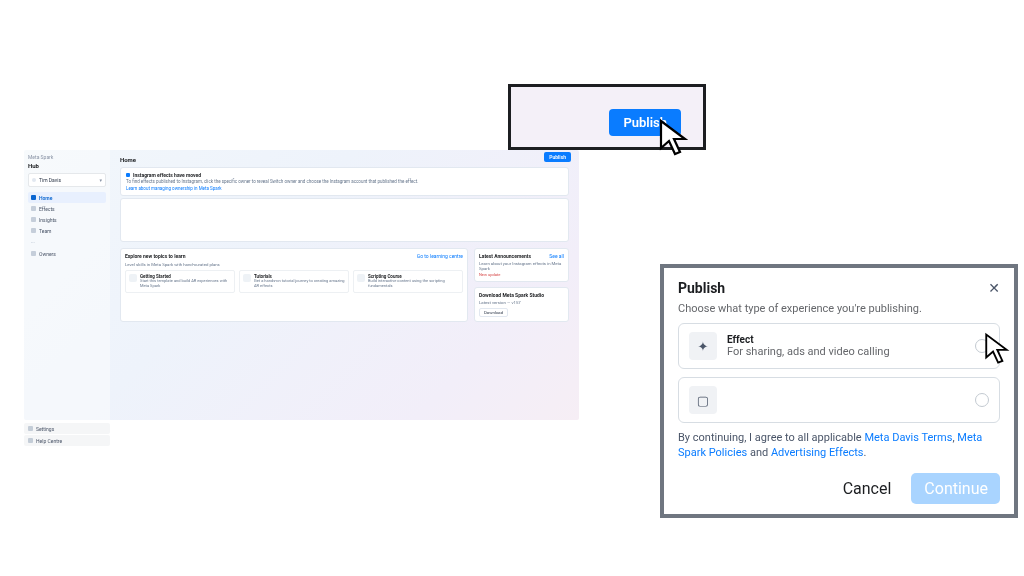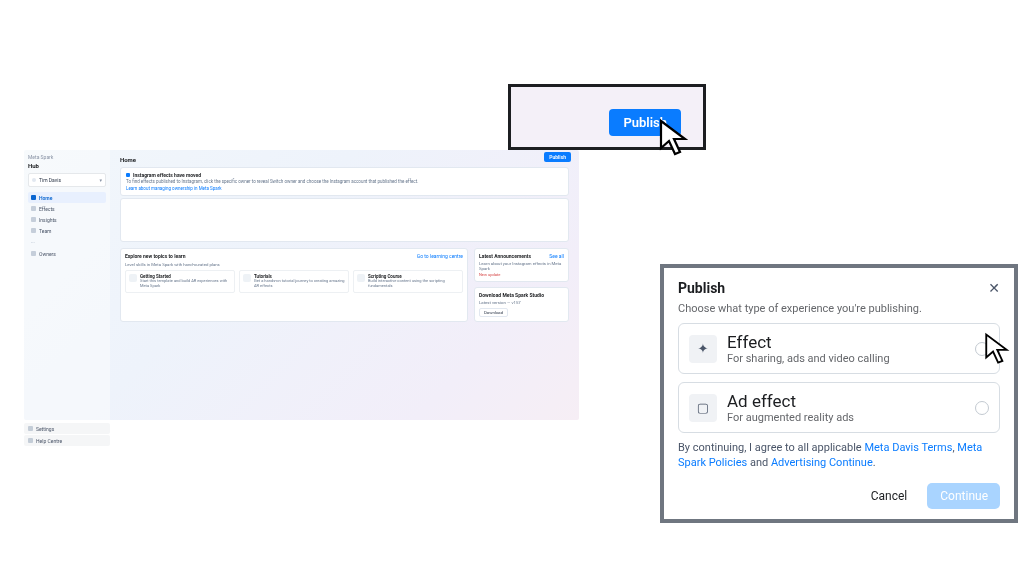--- a/index.html
+++ b/index.html
@@ -126,30 +126,30 @@
     display:flex;align-items:center;gap:10px;
     border:1px solid #d7dde3;border-radius:6px;
     padding:8px 10px;margin-bottom:8px;
     position:relative;
   }
   .opt .oicon{
     width:28px;height:28px;border-radius:4px;background:#f0f2f5;
     display:flex;align-items:center;justify-content:center;flex-shrink:0;
     font-size:13px;color:#4a5568;
   }
-  .opt .otext .ot{font-weight:400;font-size:17px;color:#1c1e21;}
+  .opt .otext .ot{font-weight:700;font-size:10px;color:#1c1e21;}
   .opt .otext .od{font-size:11px;color:#65676b;text-align:center;}
   .opt .oradio{
     width:14px;height:14px;border:1.5px solid #c3cad1;border-radius:50%;
     position:absolute;right:10px;top:50%;transform:translateY(-50%);
   }
   .legal{font-size:11px;color:#4a5568;line-height:1.35;margin-top:2px;}
   .legal a{color:#0a7cff;text-decoration:none;}
   .mactions{display:flex;justify-content:flex-end;gap:8px;margin-top:12px;}
-  .mactions .mb{padding:6px 12px;border-radius:5px;font-size:12px;}
+  .mactions .mb{padding:6px 12px;border-radius:5px;font-size:16px;}
   .mactions .cancel{background:#fff;color:#1c1e21;}
   .mactions .continue{background:#a9d4ff;color:#fff;padding-left:13px;}
 </style>
 </head>
 <body>
 
 <div class="hub-app">
   <div class="hub-sidebar">
     <div class="brand">Meta Spark</div>
     <div class="hub-title">Hub</div>
@@ -275,29 +275,25 @@
       <div class="oicon">✦</div>
       <div class="otext">
         <div class="ot">Effect</div>
         <div class="od">For sharing, ads and video calling</div>
       </div>
       <div class="oradio"></div>
     </div>
 
     <div class="opt">
       <div class="oicon">▢</div>
-      <div class="otext">
-        <div class="ot">Ad effect</div>
-        <div class="od">For augmented reality ads</div>
-      </div>
       <div class="oradio"></div>
     </div>
 
     <div class="legal">
-      <span>By continuing, I agree to all applicable </span><a href="#">Meta Davis Terms</a><span>, </span><a href="#">Meta Spark Policies</a><span> and </span><a href="#">Advertising Continue</a><span>.</span>
+      <span>By continuing, I agree to all applicable </span><a href="#">Meta Davis Terms</a><span>, </span><a href="#">Meta Spark Policies</a><span> and </span><a href="#">Advertising Effects</a><span>.</span>
     </div>
 
     <div class="mactions">
       <div class="mb cancel">Cancel</div>
       <div class="mb continue">Continue</div>
     </div>
   </div>
 </div>
 <div class="cursor-sm" id="cursor2">
   <svg viewBox="0 0 40 40">

